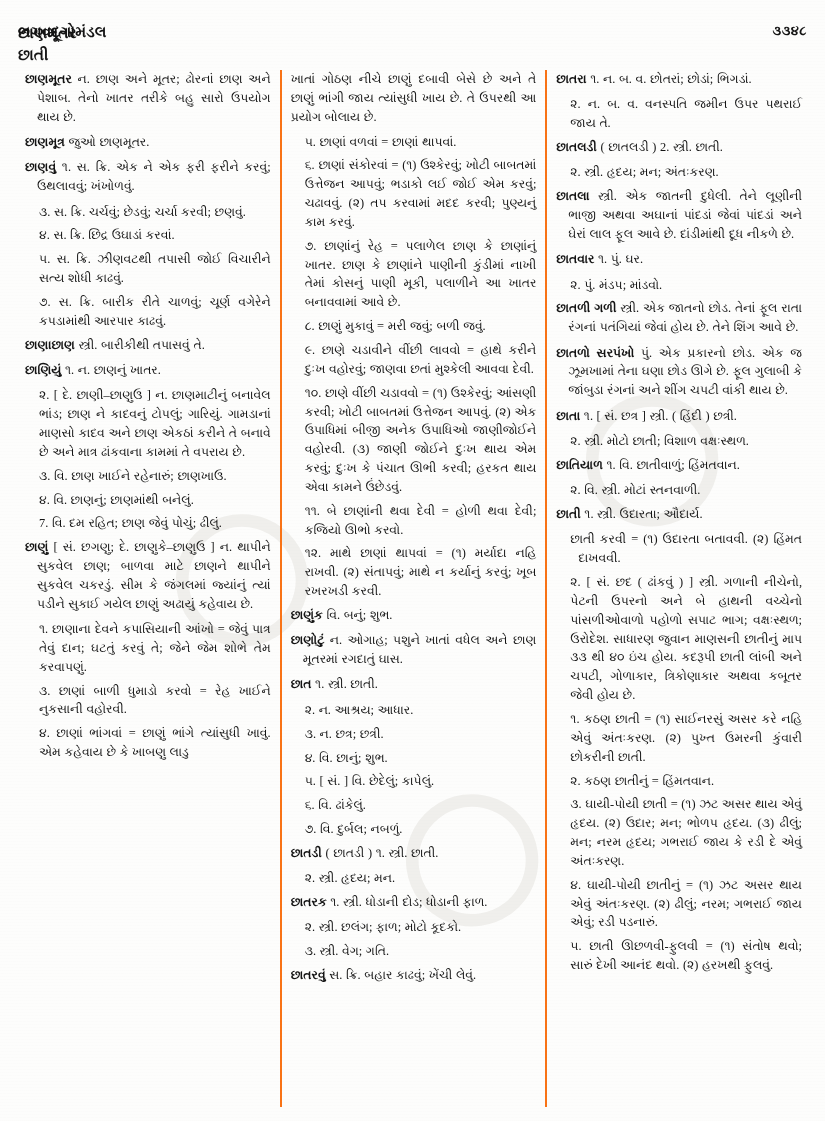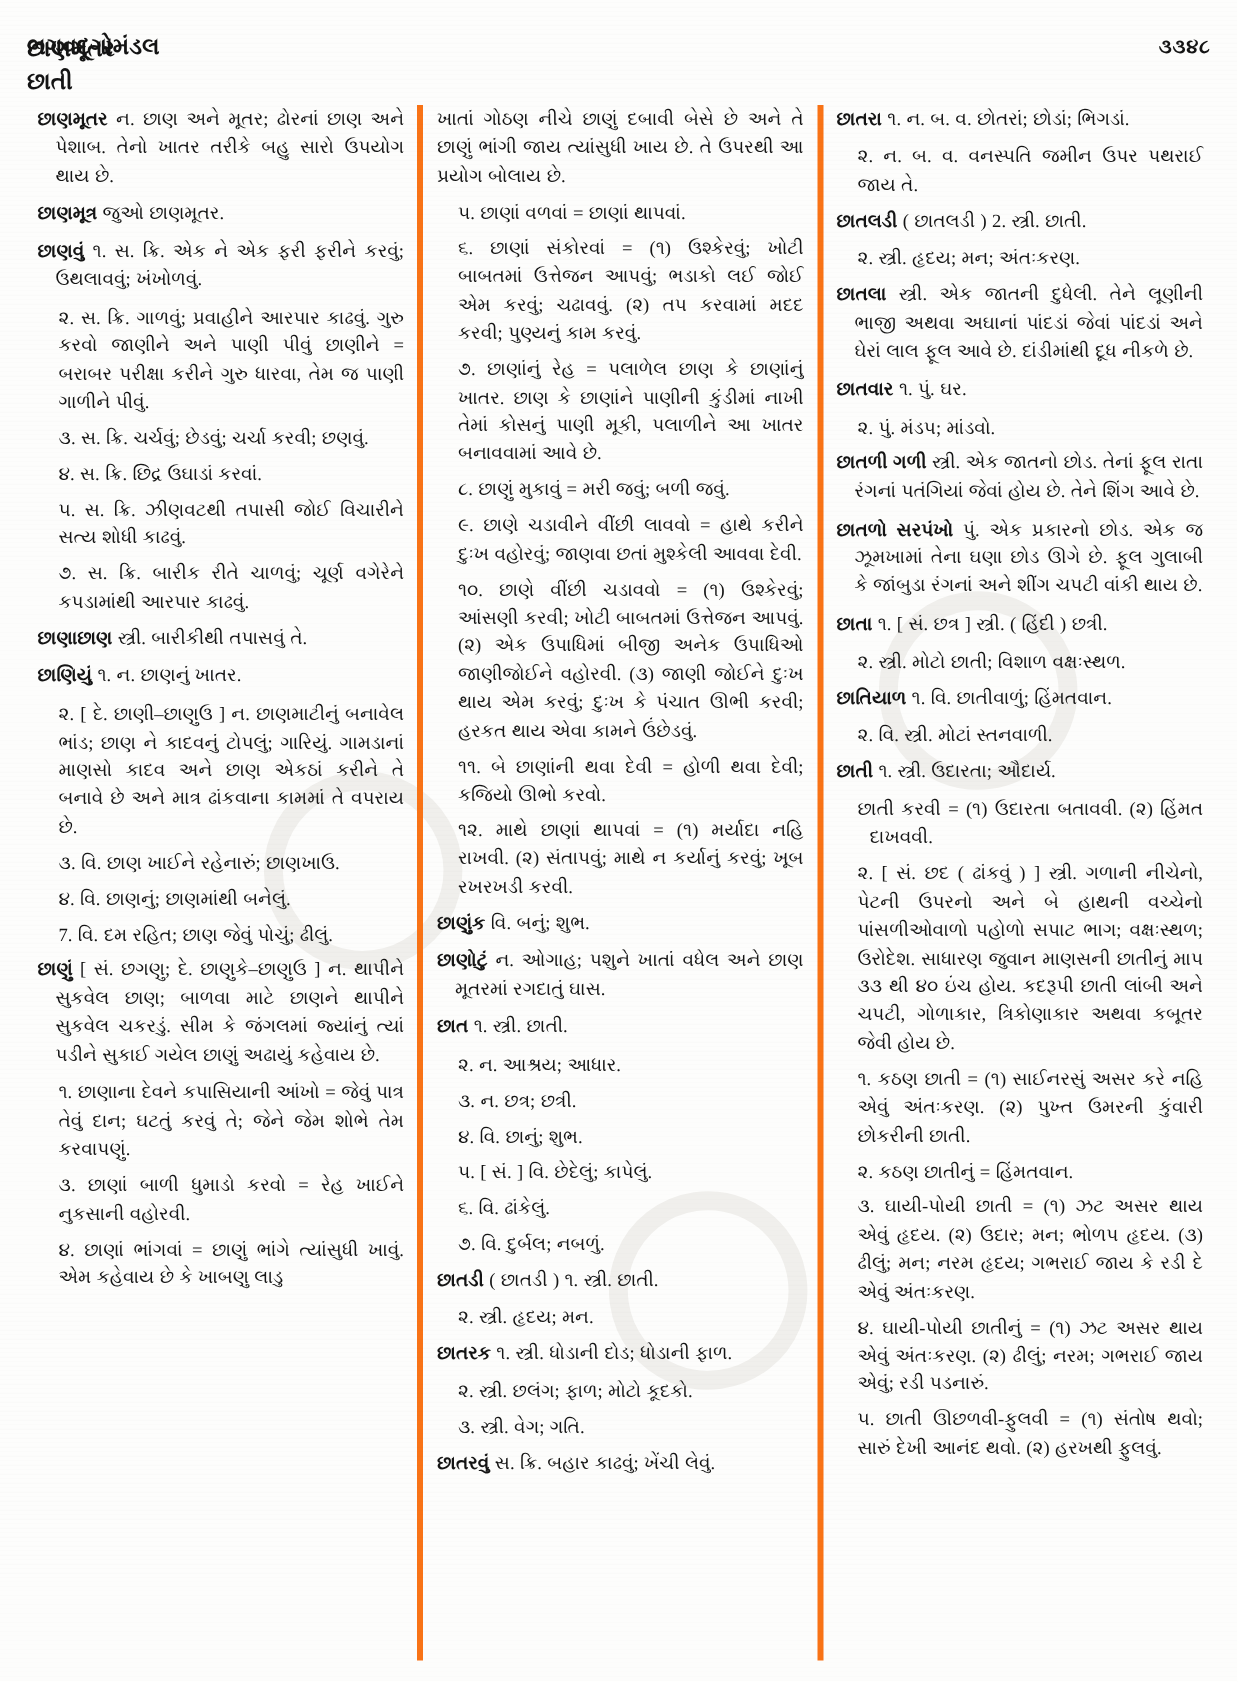--- a/index.html
+++ b/index.html
@@ -73,21 +73,21 @@
     top: 70px;
     bottom: 14px;
     display: flex;
   }
   .col {
     flex: 1 1 0;
     position: relative;
     padding: 0 9px;
     box-sizing: border-box;
   }
-  .col + .col { border-left: 4px solid #f97316; }
+  .col + .col { border-left: 2px solid #f97316; }
 
   .entry {
     font-size: 12.4px;
     line-height: 1.52;
     text-align: justify;
     text-justify: inter-word;
     margin: 0 0 6.5px 0;
     padding-left: 12px;
     text-indent: -12px;
     word-spacing: 0.5px;
@@ -136,21 +136,20 @@
     </div>
     <div class="hdr-center">ભગવદ્ગોમંડલ</div>
     <div class="hdr-right">૩૩૪૮</div>
   </div>
 
   <div class="columns">
     <div class="col">
         <p class="entry"><span class="hw">છાણમૂતર</span><span> ન. છાણ અને મૂતર; ઢોરનાં છાણ અને પેશાબ. તેનો ખાતર તરીકે બહુ સારો ઉપયોગ થાય છે.</span></p>
         <p class="entry"><span class="hw">છાણમૂત્ર</span><span> જુઓ છાણમૂતર.</span></p>
         <p class="entry"><span class="hw">છાણવું</span><span> ૧. સ. ક્રિ. એક ને એક ફરી ફરીને કરવું; ઉથલાવવું; ખંખોળવું.</span></p>
-        <p class="entry sub"><span>૨. સ. ક્રિ. ગાળવું; પ્રવાહીને આરપાર કાઢવું. ગુરુ કરવો જાણીને અને પાણી પીવું છાણીને = બરાબર પરીક્ષા કરીને ગુરુ ધારવા, તેમ જ પાણી ગાળીને પીવું.</span></p>
         <p class="entry sub"><span>૩. સ. ક્રિ. ચર્ચવું; છેડવું; ચર્ચા કરવી; છણવું.</span></p>
         <p class="entry sub"><span>૪. સ. ક્રિ. છિદ્ર ઉઘાડાં કરવાં.</span></p>
         <p class="entry sub"><span>૫. સ. ક્રિ. ઝીણવટથી તપાસી જોઈ વિચારીને સત્ય શોધી કાઢવું.</span></p>
         <p class="entry sub"><span>૭. સ. ક્રિ. બારીક રીતે ચાળવું; ચૂર્ણ વગેરેને કપડામાંથી આરપાર કાઢવું.</span></p>
         <p class="entry"><span class="hw">છાણાછાણ</span><span> સ્ત્રી. બારીકીથી તપાસવું તે.</span></p>
         <p class="entry"><span class="hw">છાણિયું</span><span> ૧. ન. છાણનું ખાતર.</span></p>
         <p class="entry sub"><span>૨. [ દે. છાણી–છાણુઉ ] ન. છાણમાટીનું બનાવેલ ભાંડ; છાણ ને કાદવનું ટોપલું; ગારિયું. ગામડાનાં માણસો કાદવ અને છાણ એકઠાં કરીને તે બનાવે છે અને માત્ર ઢાંકવાના કામમાં તે વપરાય છે.</span></p>
         <p class="entry sub"><span>૩. વિ. છાણ ખાઈને રહેનારું; છાણખાઉ.</span></p>
         <p class="entry sub"><span>૪. વિ. છાણનું; છાણમાંથી બનેલું.</span></p>
         <p class="entry sub"><span>7. વિ. દમ રહિત; છાણ જેવું પોચું; ઢીલું.</span></p>

